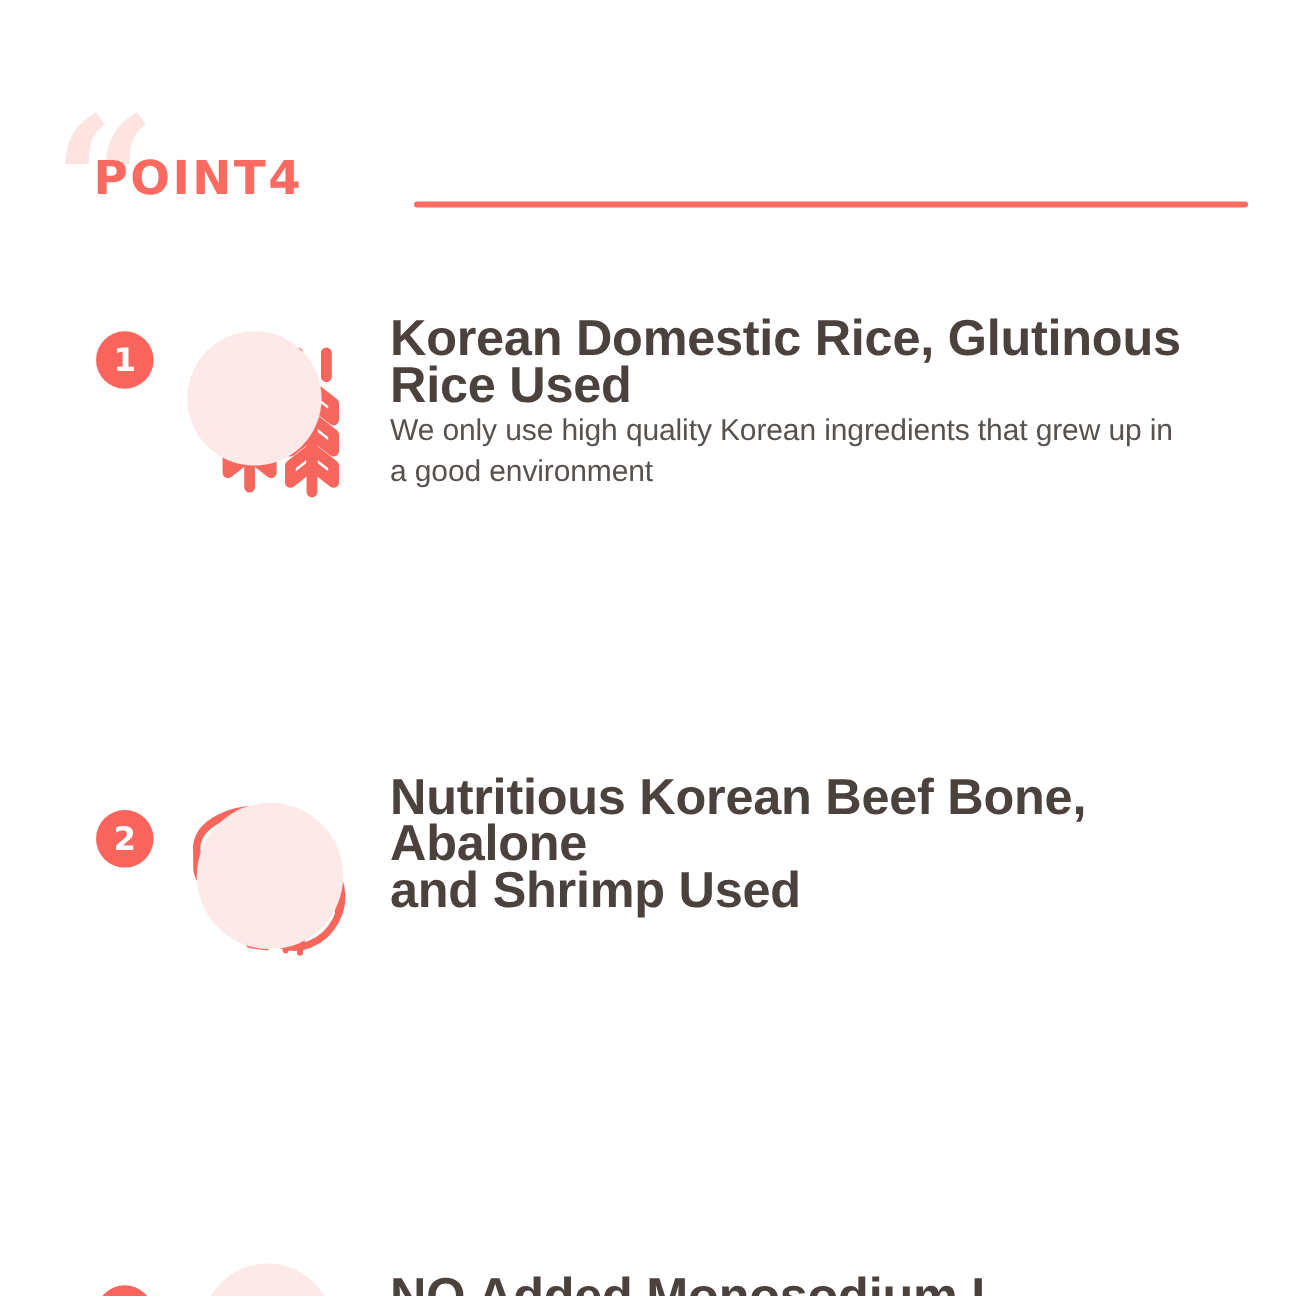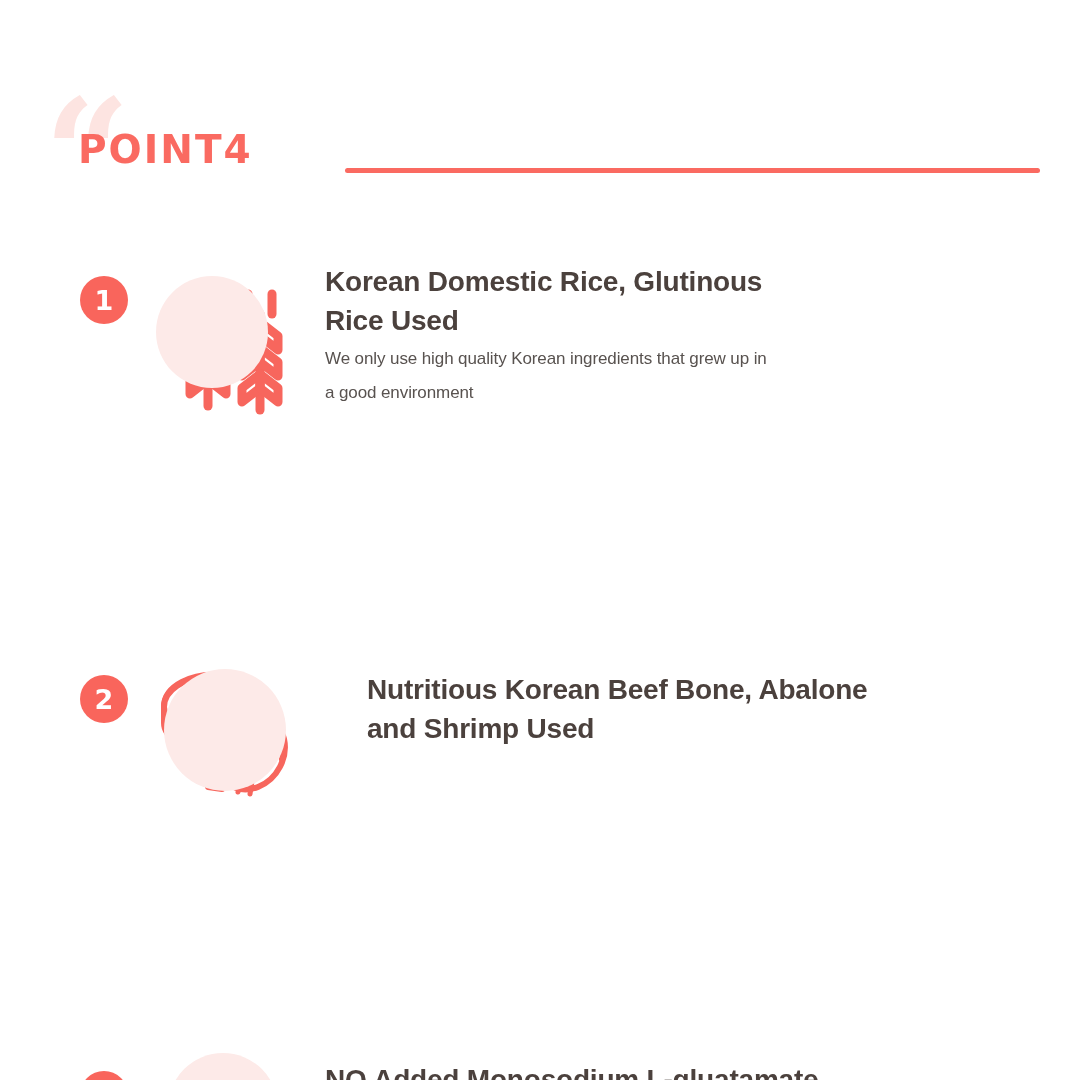--- a/index.html
+++ b/index.html
@@ -110,35 +110,35 @@
     border-radius: 50%;
     background: #fdeae8;
   }
 
   .text-col {
     position: absolute;
     left: 325px;
     width: 700px;
   }
   .row-1 .text-col { top: 14px; }
-  .row-2 .text-col { top: 222px; margin-left: 42px; }
+  .row-2 .text-col { top: 196px; }
   .row-3 .text-col { top: 412px; }
 
   .p-title {
-    font-size: 28px;
+    font-size: 42px;
     line-height: 39px;
     font-weight: 700;
     color: #4b413d;
     letter-spacing: -0.2px;
     margin: 0 0 2px 0;
     font-family: "Liberation Sans", sans-serif;
     white-space: pre-line;
   }
   .p-desc {
-    font-size: 17px;
+    font-size: 25px;
     line-height: 34px;
     color: #58524f;
     margin: 0;
     letter-spacing: -0.1px;
     font-family: "Liberation Sans", sans-serif;
     white-space: pre-line;
   }
 </style>
 </head>
 <body>

